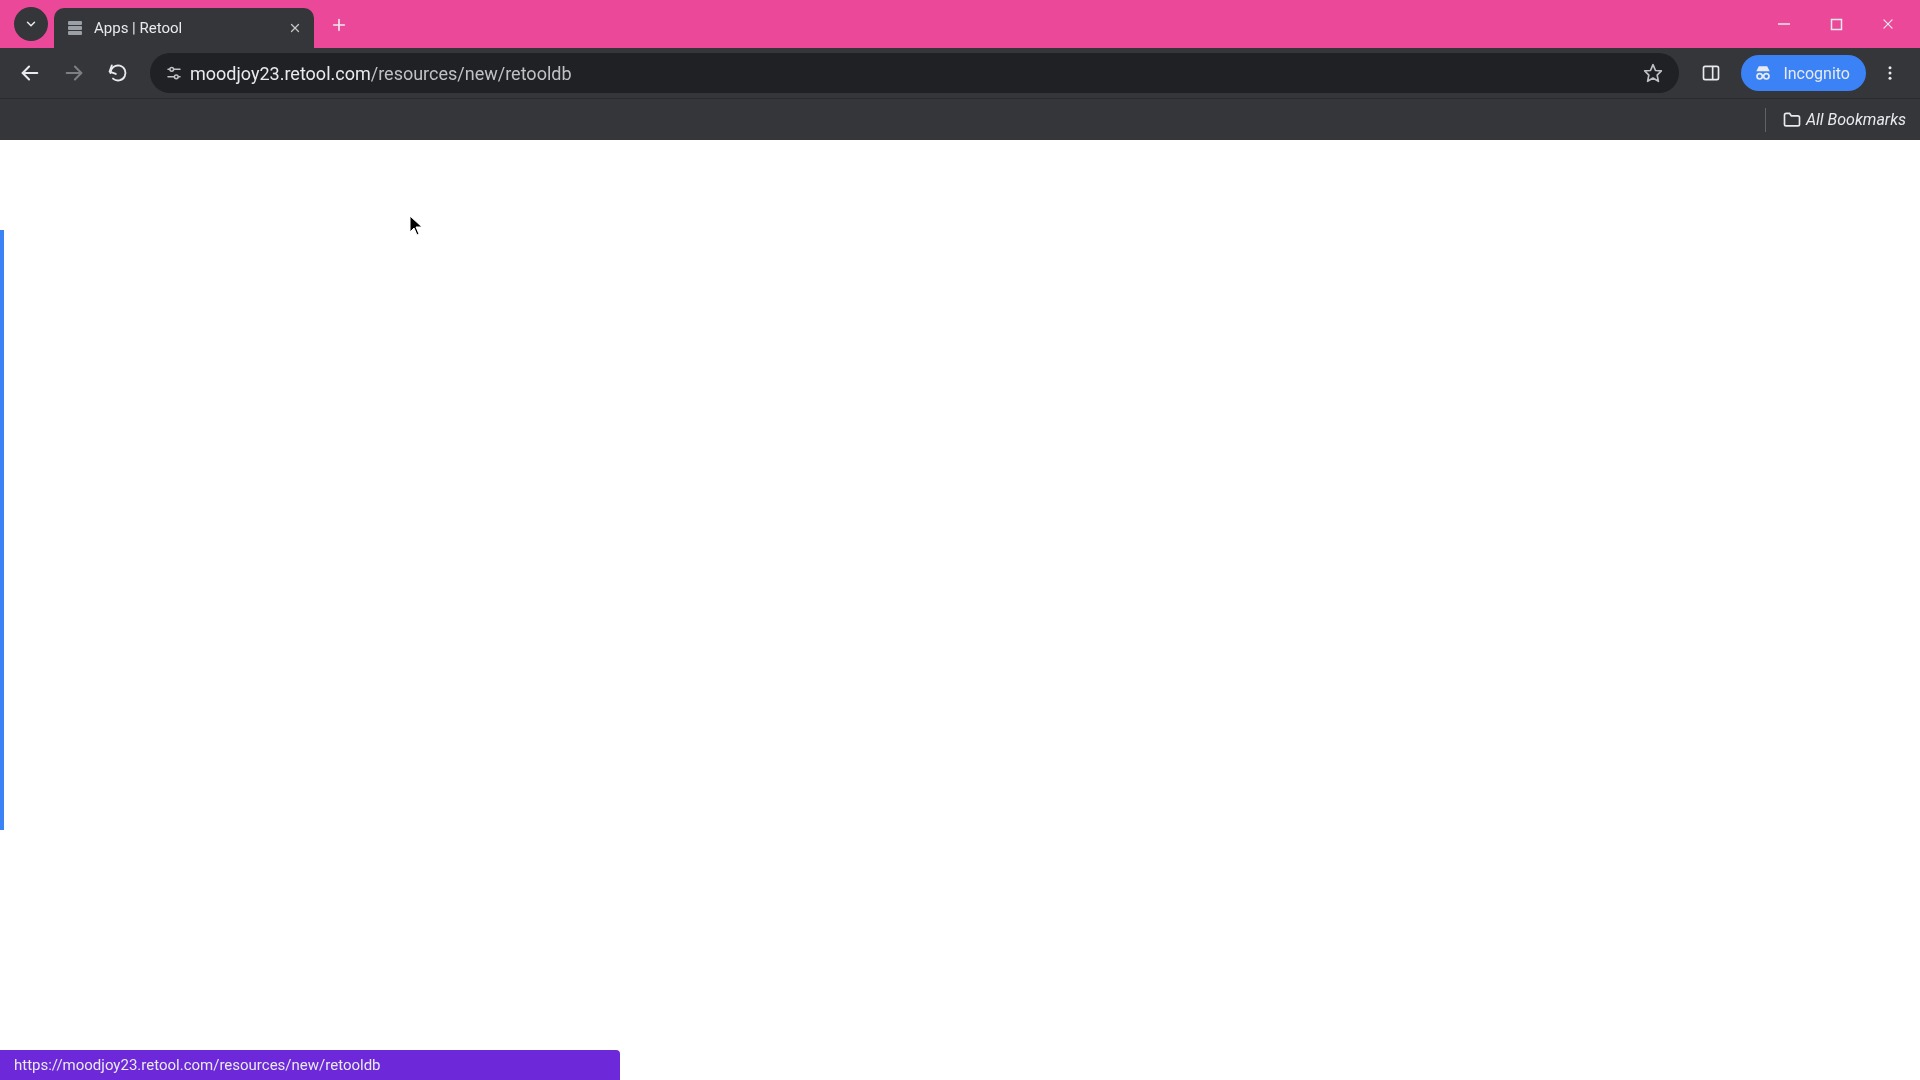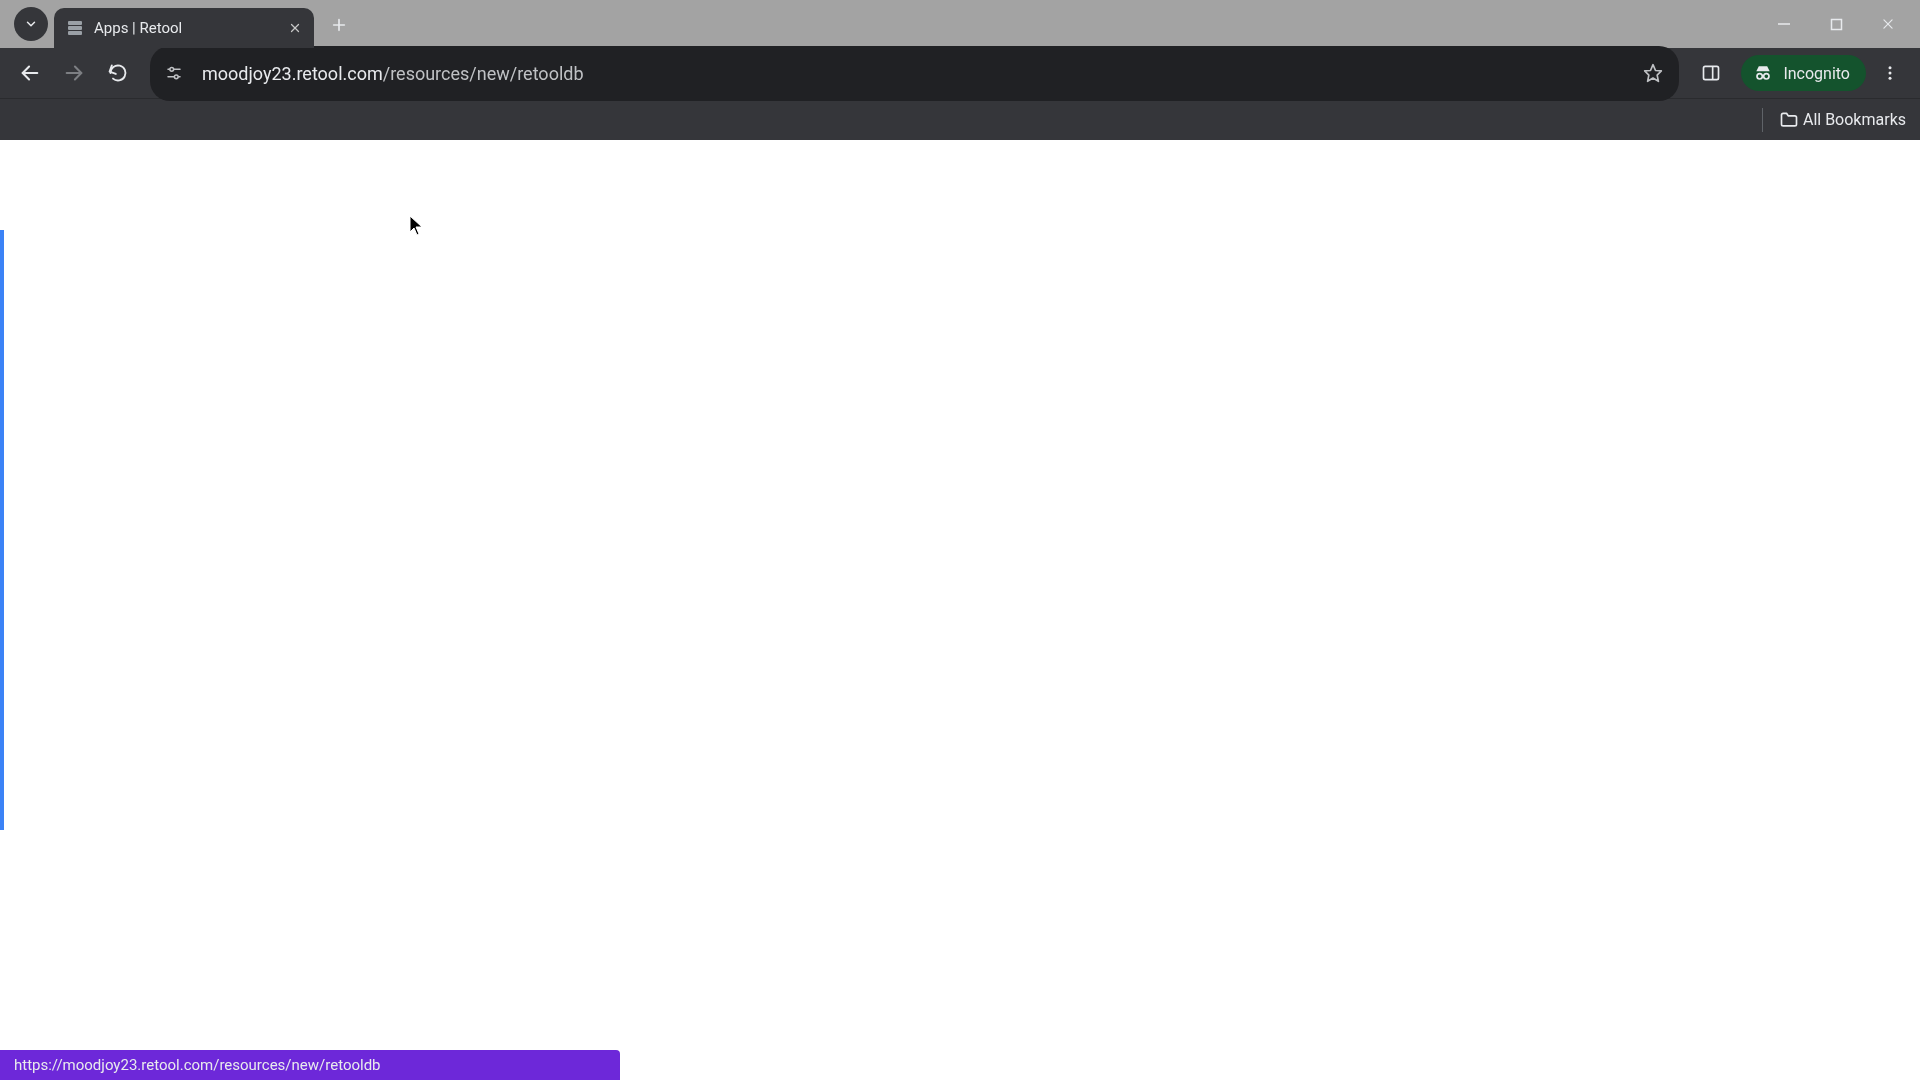--- a/index.html
+++ b/index.html
@@ -1,21 +1,21 @@
 <!DOCTYPE html>
 <html><head>
 <meta charset="utf-8">
 <style>
   * { margin: 0; padding: 0; box-sizing: border-box; }
   html, body { width: 1920px; height: 1080px; overflow: hidden; font-family: "Segoe UI", Roboto, Arial, sans-serif; background: #202124; }
 
   
   .tabstrip {
     height: 48px;
-    background: #a3a3a3;
+    background: #ec4899;
     display: flex;
     align-items: flex-end;
     padding-left: 8px;
   }
   .tab-search-btn {
     width: 34px; height: 34px;
     border-radius: 50%;
     background: #35363a;
     margin: 0 6px 7px 6px;
     display: flex; align-items: center; justify-content: center;
@@ -75,27 +75,27 @@
   }
   .nav-btn {
     width: 40px; height: 40px;
     display: flex; align-items: center; justify-content: center;
     color: #e8eaed; cursor: pointer; border-radius: 50%;
   }
   .nav-btn.disabled { color: #7d7f83; cursor: default; }
 
   .omnibox {
     flex: 1;
-    height: 55px;
+    height: 40px;
     background: #202124;
     border-radius: 20px;
     display: flex;
     align-items: center;
     padding: 0 12px;
-    gap: 16px;
+    gap: 4px;
     margin: 0 8px;
   }
   .site-info-btn {
     width: 24px; height: 24px;
     display: flex; align-items: center; justify-content: center;
     color: #bfc1c4; cursor: pointer;
   }
   .url-text {
     flex: 1;
     color: #bfc1c4;
@@ -104,21 +104,21 @@
   }
   .url-text .host { color: #e8eaed; }
   .omni-action {
     width: 28px; height: 28px;
     display: flex; align-items: center; justify-content: center;
     color: #bfc1c4; cursor: pointer;
   }
 
   .incognito-chip {
     height: 36px;
-    background: #14532d;
+    background: #3b82f6;
     border-radius: 18px;
     display: flex; align-items: center;
     padding: 0 16px 0 12px;
     gap: 10px;
     color: #e8eaed;
     font-size: 16px;
     cursor: pointer;
     margin-left: 6px;
   }
 
@@ -130,21 +130,21 @@
     align-items: center;
     justify-content: flex-end;
     padding: 0 14px;
     border-top: 1px solid #2a2b2e;
   }
   .bm-divider {
     width: 1px; height: 24px; background: #5f6368; margin-right: 16px;
   }
   .bm-item {
     display: flex; align-items: center; gap: 4px;
-    color: #e8eaed; font-size: 16px; cursor: pointer;
+    color: #e8eaed; font-size: 16px; cursor: pointer; font-style: italic;
   }
 
   
   .content {
     position: relative;
     width: 100%;
     height: calc(1080px - 48px - 50px - 42px);
     background: #ffffff;
   }
   .blue-sliver {

